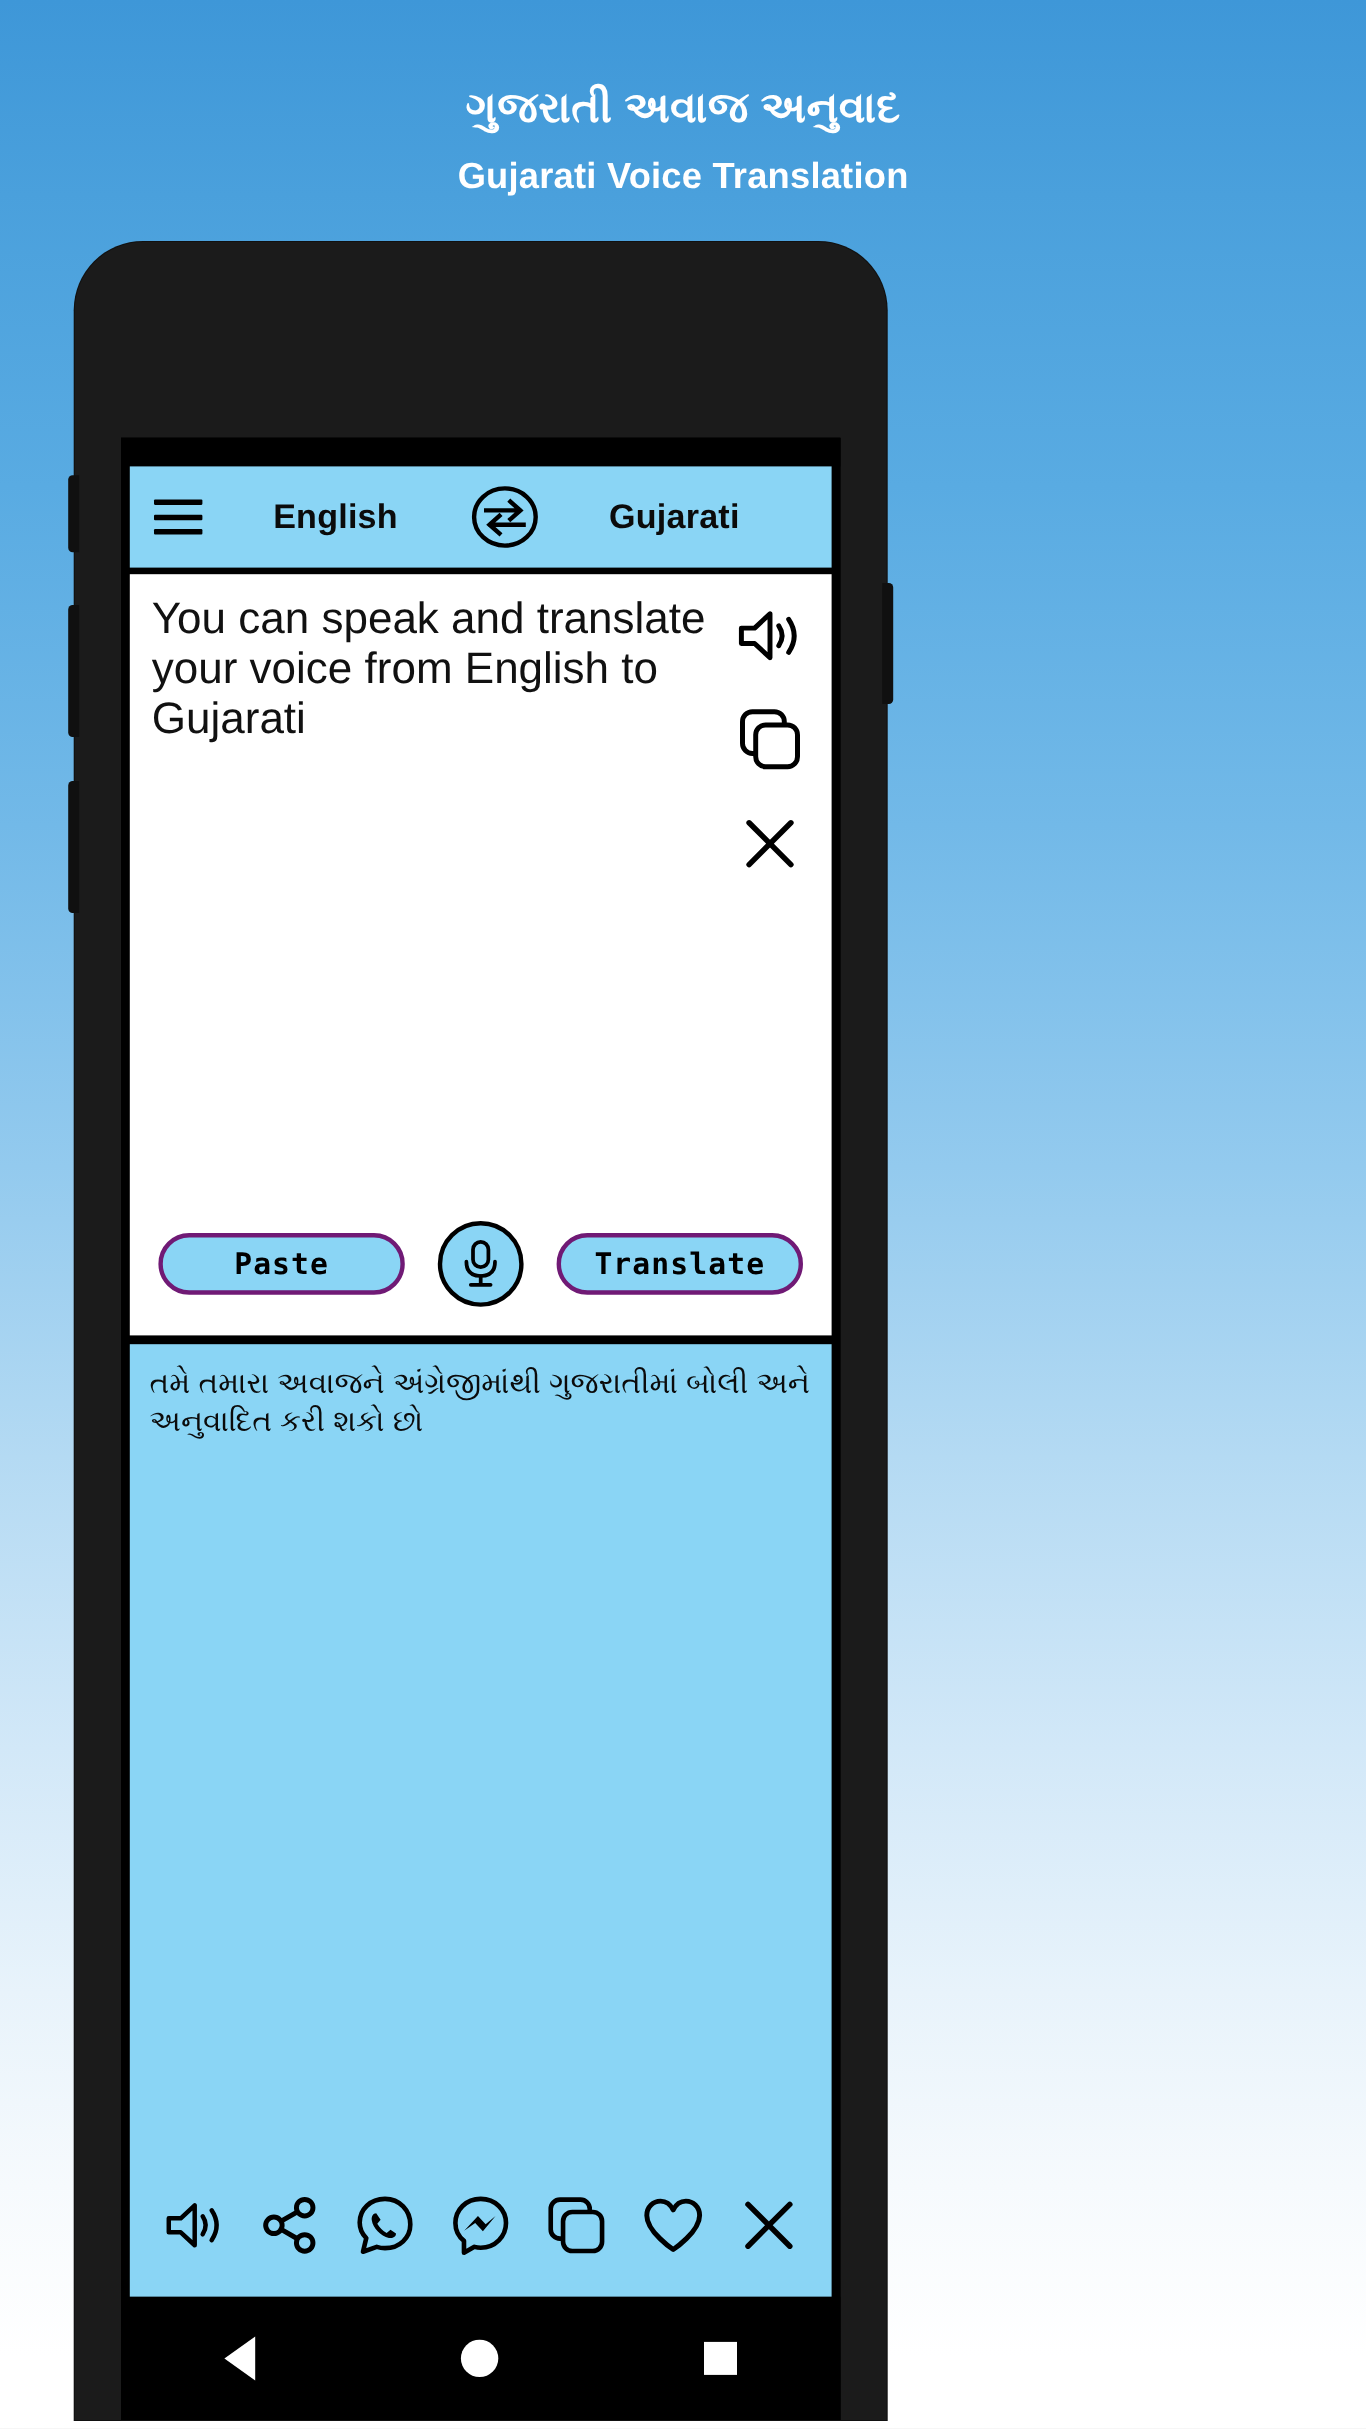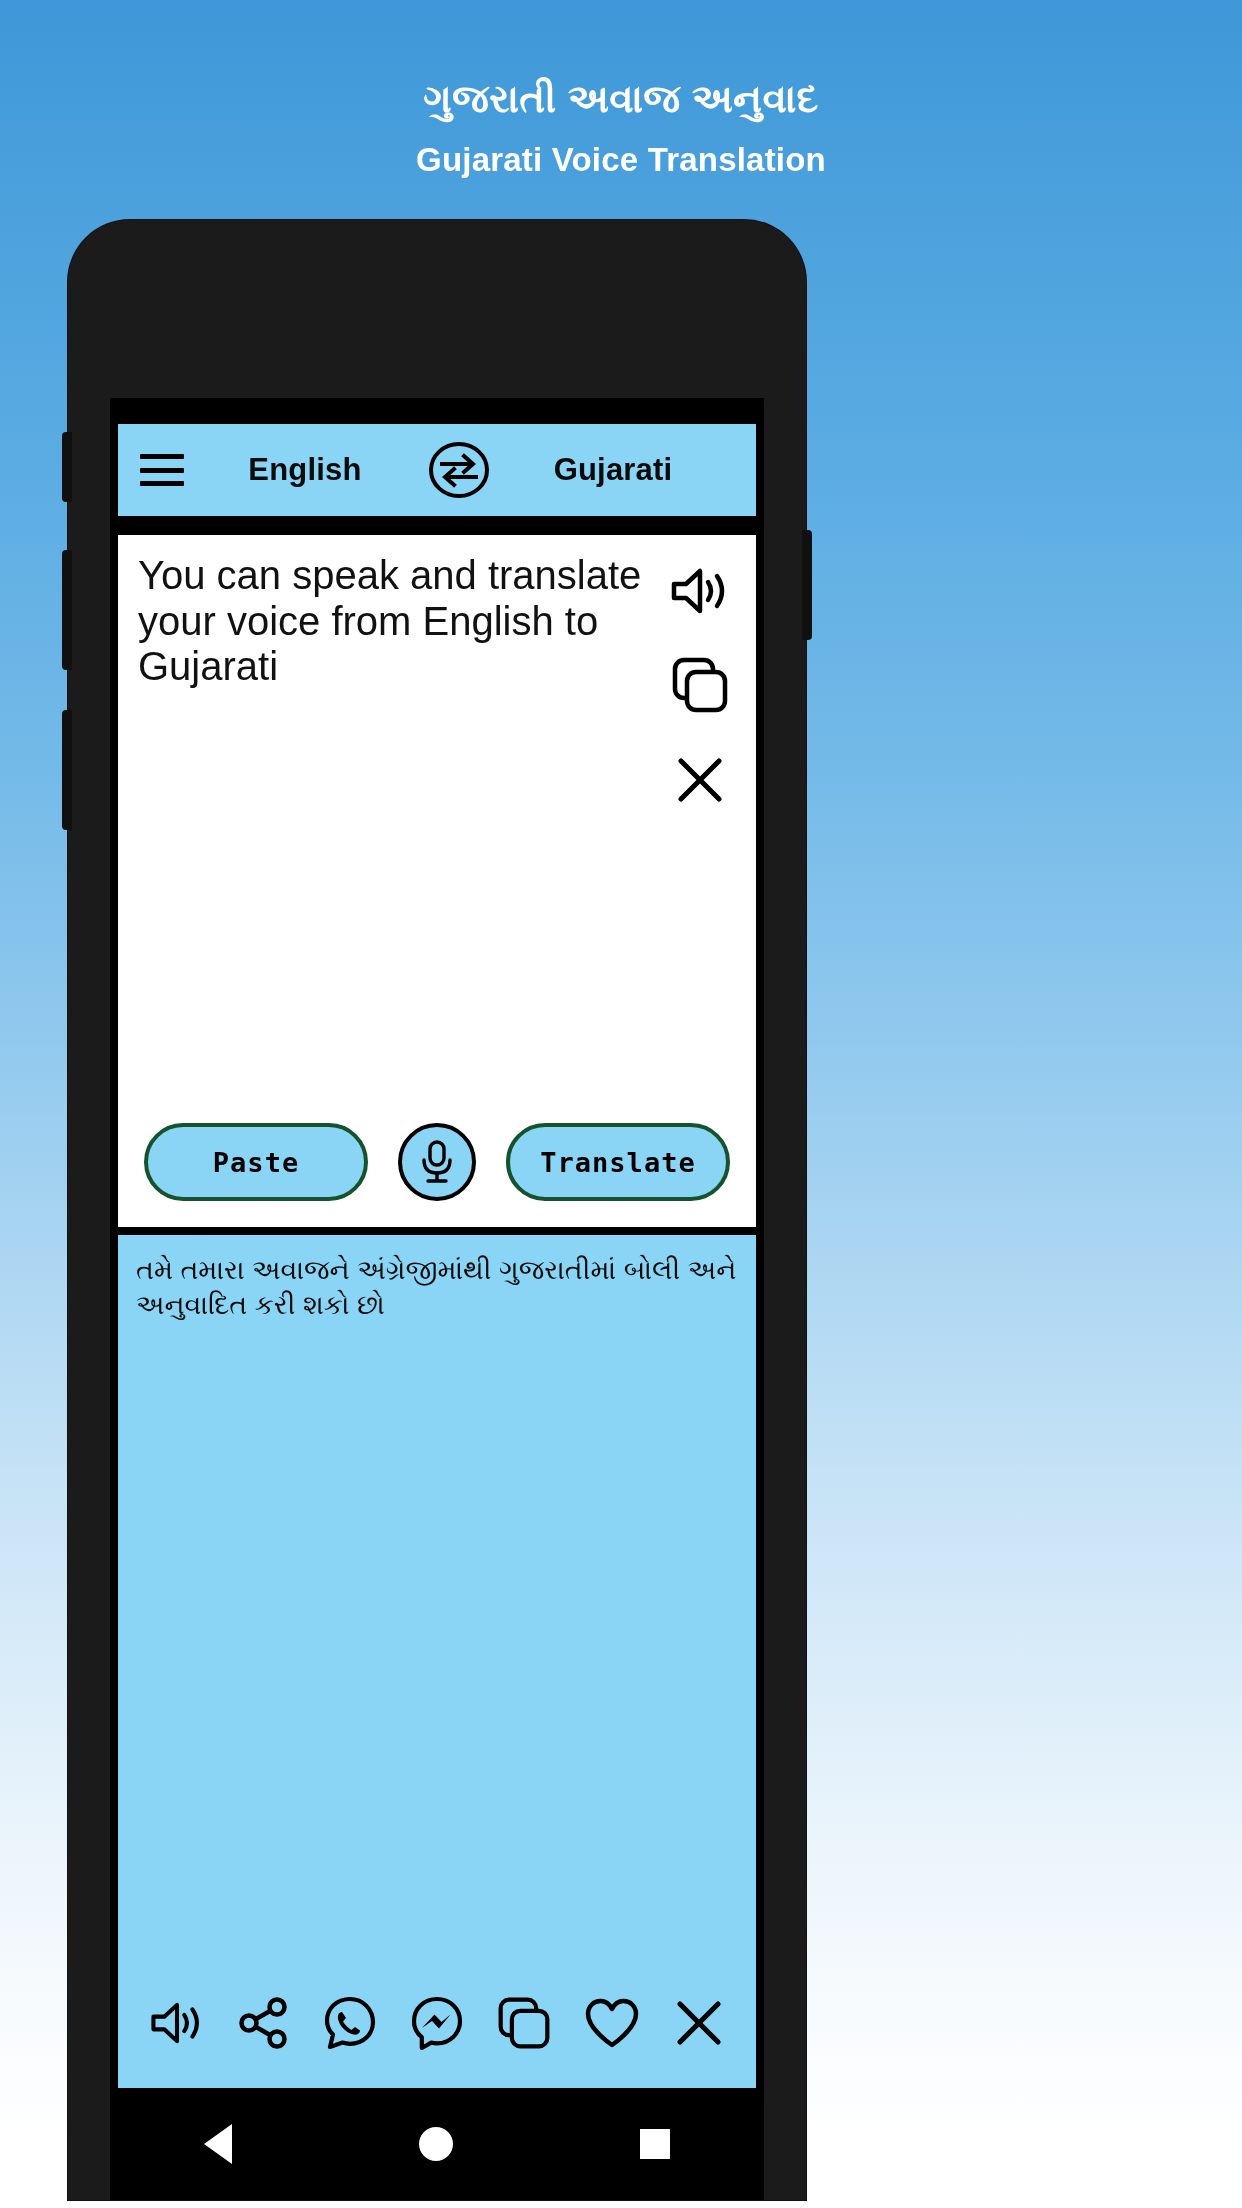--- a/index.html
+++ b/index.html
@@ -92,21 +92,21 @@
     letter-spacing:.2px;
   }
   .swap {
     flex:none; width:66px; height:66px;
     display:flex; align-items:center; justify-content:center;
     cursor:pointer;
   }
 
   
   .source-card {
-    margin:19px 8px 0 8px;
+    margin:6px 8px 0 8px;
     background:#ffffff;
     flex:none;
     height:692px;
     display:flex; flex-direction:column;
     position:relative;
   }
   .source-body { flex:1; display:flex; padding:18px 10px 0 20px; }
   .source-text {
     flex:1;
     font-size:40px; line-height:1.14;
@@ -120,23 +120,23 @@
   }
   .icon-btn { cursor:pointer; display:flex; align-items:center; justify-content:center; }
 
   .source-actions {
     flex:none; height:112px;
     display:flex; align-items:center; justify-content:center;
     gap:30px; padding-bottom:18px;
   }
   .pill {
     background:#8ad5f5;
-    border:4px solid #14532d;
+    border:4px solid #701a75;
     border-radius:46px;
-    height:78px; min-width:224px;
+    height:56px; min-width:224px;
     display:flex; align-items:center; justify-content:center;
     font-family:"DejaVu Sans Mono", monospace;
     font-size:27px; font-weight:700; color:#000;
     letter-spacing:1px; cursor:pointer;
   }
   .mic-btn {
     width:78px; height:78px; border-radius:50%;
     border:4px solid #000; background:#8ad5f5;
     display:flex; align-items:center; justify-content:center;
     cursor:pointer; flex:none;

